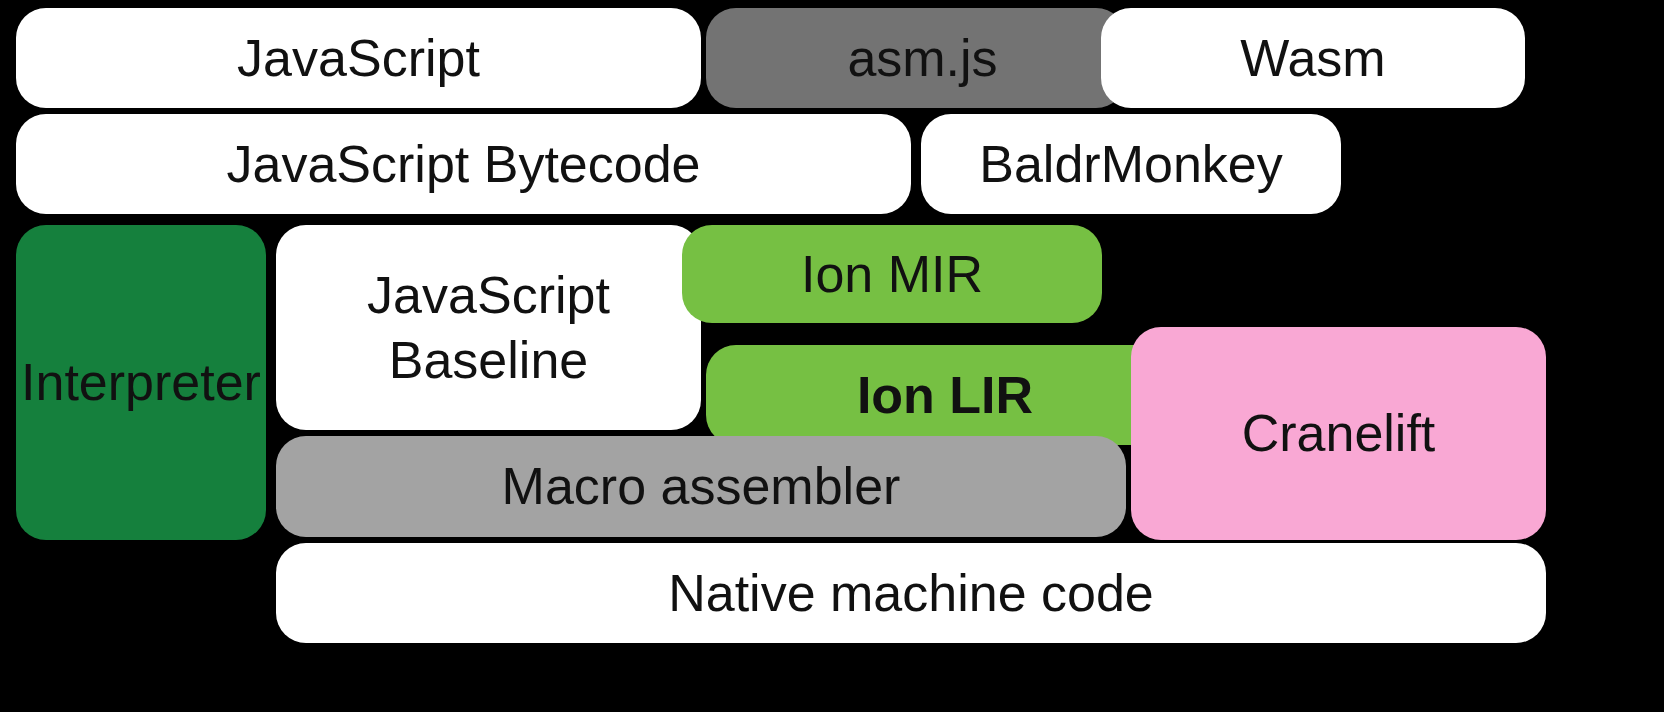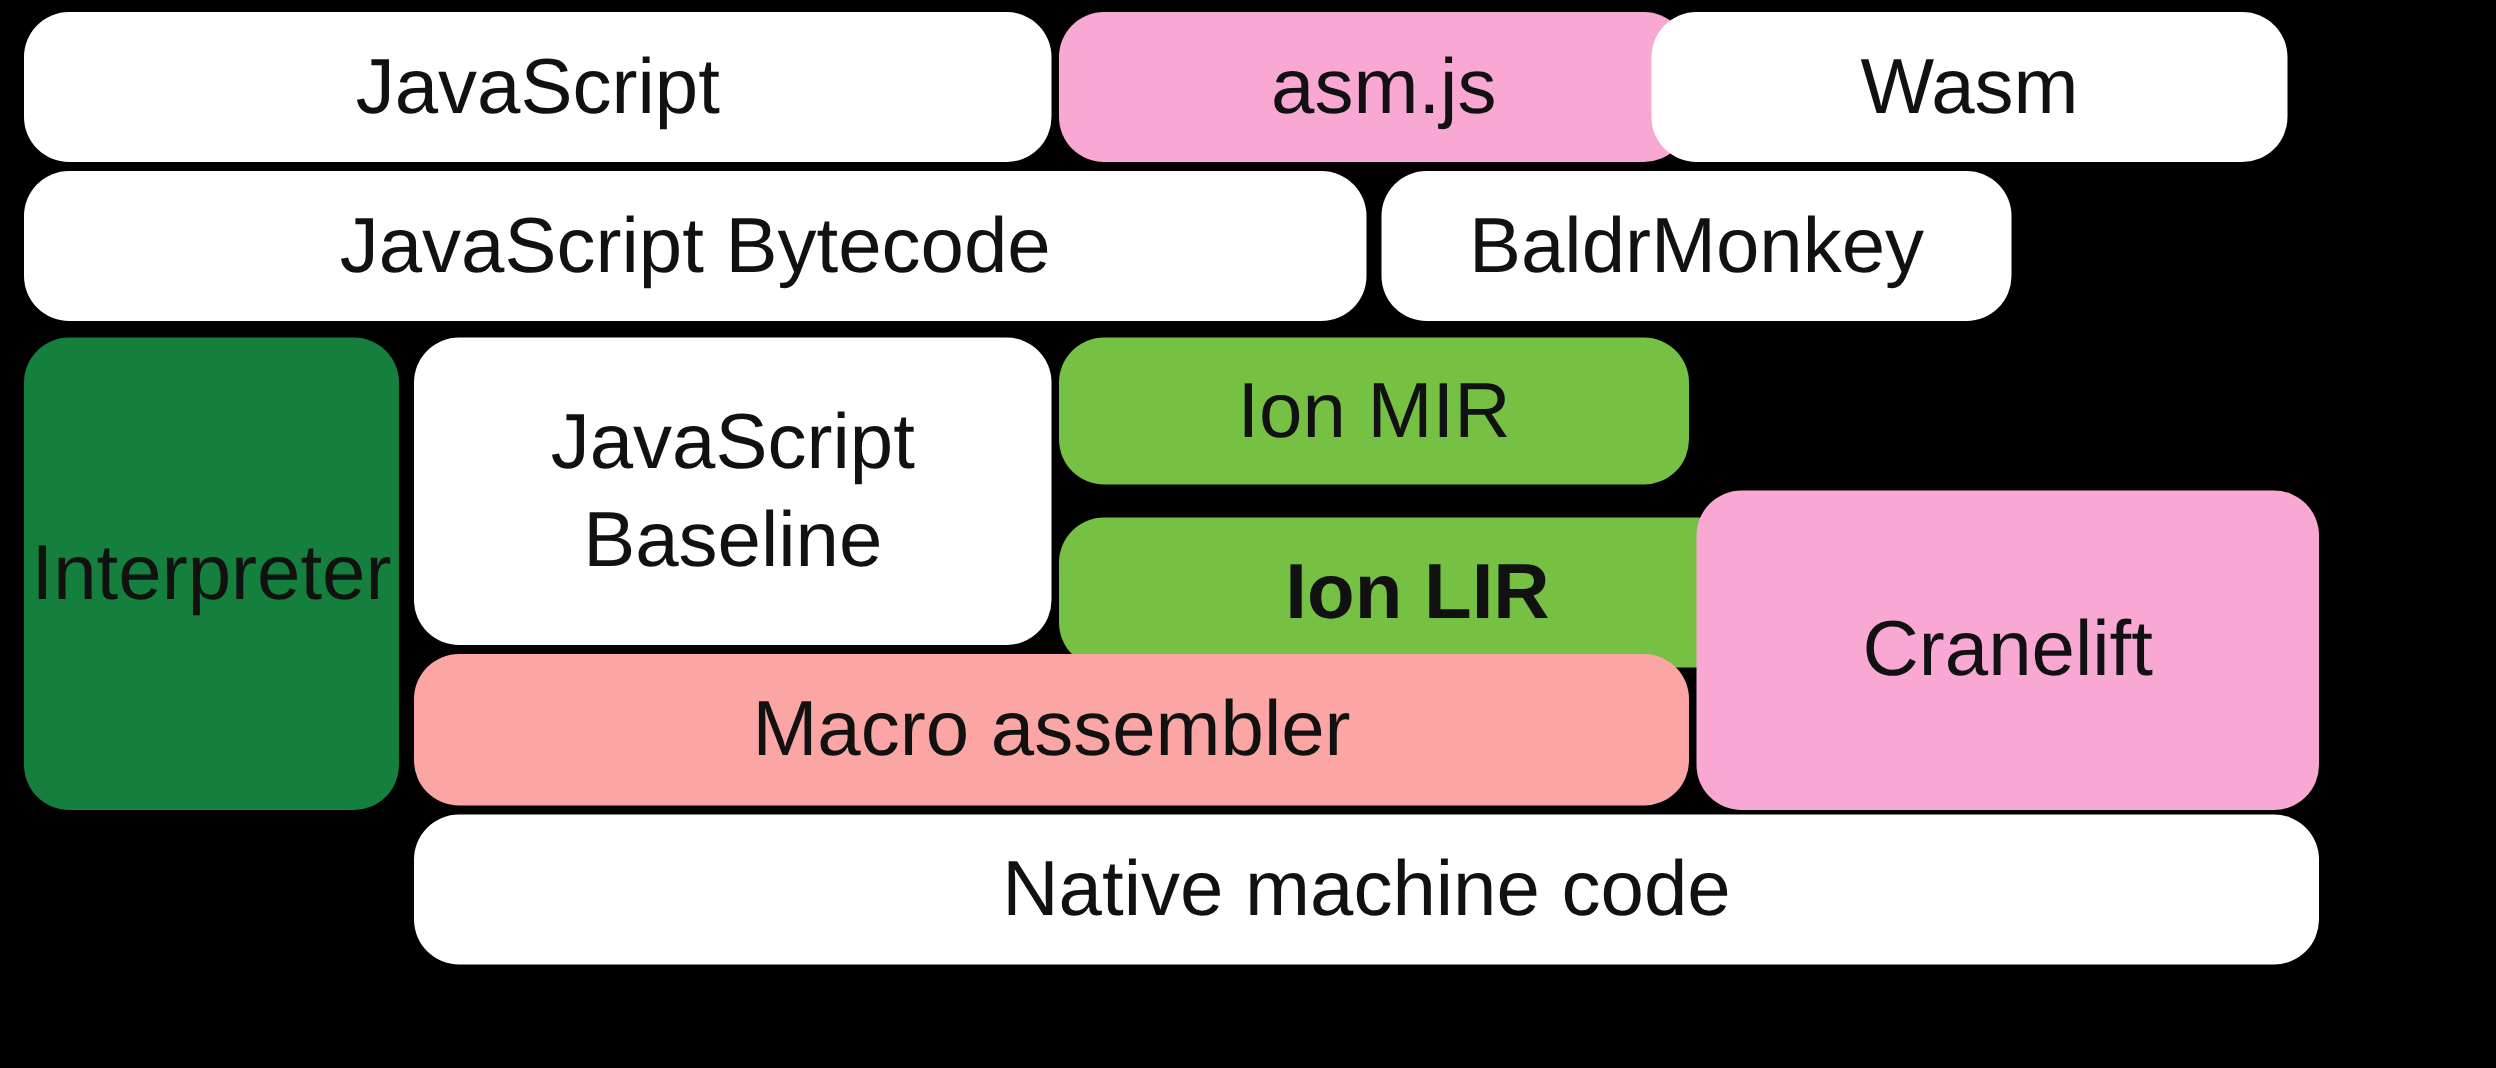--- a/index.html
+++ b/index.html
@@ -27,49 +27,49 @@
     line-height: 1.25;
   }
   
   .b-javascript      { left: 16px;   top: 8px;   width: 685px;  height: 100px; }
   .b-asmjs           { left: 706px;  top: 8px;   width: 420px;  height: 100px; }
   .b-wasm            { left: 1101px; top: 8px;   width: 424px;  height: 100px; }
   .b-bytecode        { left: 16px;   top: 114px; width: 895px;  height: 100px; }
   .b-baldrmonkey     { left: 921px;  top: 114px; width: 420px;  height: 100px; }
   .b-interpreter     { left: 16px;   top: 225px; width: 250px;  height: 315px; }
   .b-baseline        { left: 276px;  top: 225px; width: 425px;  height: 205px; }
-  .b-ion-mir         { left: 706px;  top: 225px; width: 420px;  height: 98px;  }
+  .b-ion-mir         { left: 682px;  top: 225px; width: 420px;  height: 98px;  }
   .b-ion-lir         { left: 706px;  top: 345px; width: 478px;  height: 100px; font-weight: bold; }
   .b-cranelift       { left: 1131px; top: 327px; width: 415px;  height: 213px; }
   .b-macro-assembler { left: 276px;  top: 436px; width: 850px;  height: 101px; }
   .b-native          { left: 276px;  top: 543px; width: 1270px; height: 100px; }
 </style>
 </head>
 <body>
 
 <div class="diagram">
 
   <div class="box b-javascript" style="background: rgb(255, 255, 255);">JavaScript</div>
 
-  <div class="box b-asmjs" style="background: #f9a8d4; padding-left: 13px;">asm.js</div>
+  <div class="box b-asmjs" style="background: #737373; padding-left: 13px;">asm.js</div>
 
   <div class="box b-wasm" style="background: rgb(255, 255, 255);">Wasm</div>
 
   <div class="box b-baldrmonkey" style="background: rgb(255, 255, 255);">BaldrMonkey</div>
 
   <div class="box b-bytecode" style="background: rgb(255, 255, 255);">JavaScript Bytecode</div>
 
   <div class="box b-interpreter" style="background: #15803d;">Interpreter</div>
 
   <div class="box b-baseline" style="background: rgb(255, 255, 255);">JavaScript
 Baseline</div>
 
   <div class="box b-ion-mir" style="background: rgb(118, 192, 67);">Ion MIR</div>
 
   <div class="box b-ion-lir" style="background: rgb(118, 192, 67);">Ion LIR</div>
 
   <div class="box b-cranelift" style="background: #f9a8d4;">Cranelift</div>
 
-  <div class="box b-macro-assembler" style="background: #fca5a5;">Macro assembler</div>
+  <div class="box b-macro-assembler" style="background: #a3a3a3;">Macro assembler</div>
 
   <div class="box b-native" style="background: rgb(255, 255, 255);">Native machine code</div>
 
 </div>
 
 </body></html>

